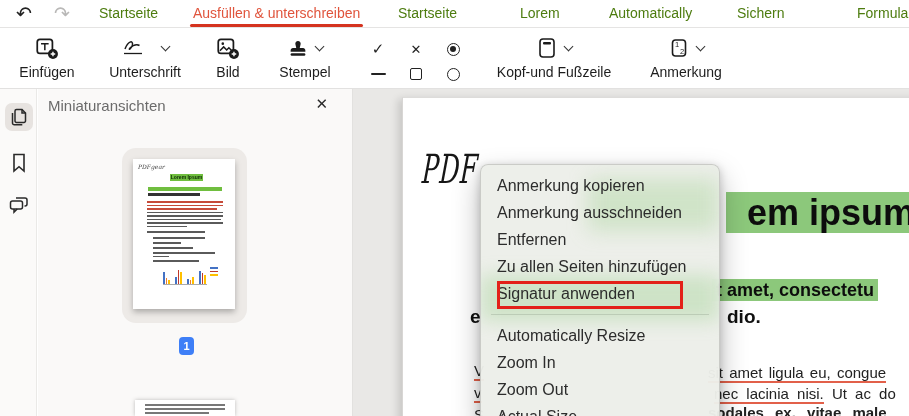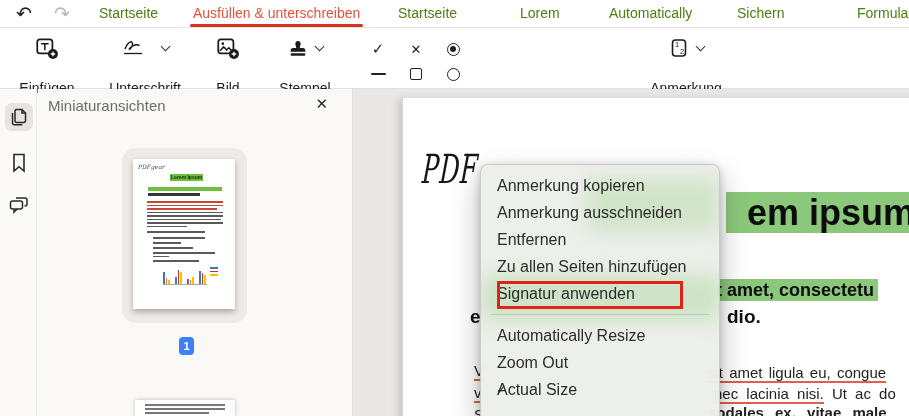--- a/index.html
+++ b/index.html
@@ -12,21 +12,21 @@
   .histbtn.undo { left:12px; }
   .histbtn.redo { left:50px; color:#B9B8B7; }
   .tab { position:absolute; top:5px; font-size:14px; color:#4d7c0f; white-space:nowrap; cursor:pointer; }
   .tab.active { color:#E0543C; }
   .tab.active::after { content:""; position:absolute; left:-3px; right:-3px; bottom:-6px; height:3px; border-radius:2px; background:#D5331F; }
 
   
   .toolbar { position:absolute; left:0; top:28px; width:909px; height:61px; background:#fff; border-bottom:1px solid #E2E1E0; }
   .tbtn { position:absolute; top:6px; display:flex; flex-direction:column; align-items:center; cursor:pointer; }
   .tbtn .ico { height:28px; display:flex; align-items:center; justify-content:center; }
-  .tbtn .lbl { font-size:14px; color:#1d1d1d; margin-top:18px; white-space:nowrap; }
+  .tbtn .lbl { font-size:14px; color:#1d1d1d; margin-top:2px; white-space:nowrap; }
   .chev { width:7px; height:7px; border-right:1.5px solid #333; border-bottom:1.5px solid #333; transform:rotate(45deg); display:inline-block; margin-left:7px; margin-bottom:3px; }
   .shapebtn { position:absolute; width:26px; height:24px; display:flex; align-items:center; justify-content:center; cursor:pointer; color:#222; }
   .glyph-check { font-size:15px; }
   .glyph-cross { font-size:13px; }
   .radio-outer { width:13px; height:13px; border:1.5px solid #222; border-radius:50%; position:relative; }
   .radio-outer::after { content:""; position:absolute; inset:2.5px; background:#222; border-radius:50%; }
   .sq { width:12px; height:12px; border:1.5px solid #222; border-radius:2px; }
   .circ { width:13px; height:13px; border:1.5px solid #222; border-radius:50%; }
   .dashline { width:15px; height:2px; background:#222; border-radius:1px; }
 
@@ -162,20 +162,30 @@
     <div class="shapebtn" style="left:365px;top:34px">
         <span class="dashline"></span>
       </div>
     <div class="shapebtn" style="left:403px;top:34px">
         <span class="sq"></span>
       </div>
     <div class="shapebtn" style="left:440px;top:34px">
         <span class="circ"></span>
       </div>
 
+    <div class="tbtn" style="left:488px;width:132px">
+      <div class="ico">
+        <svg width="22" height="24" viewBox="0 0 22 24" fill="none" stroke="#1b1b1b" stroke-width="1.6">
+          <rect x="4" y="3" width="14" height="18" rx="3"></rect>
+          <rect x="7" y="6" width="8" height="2.6" rx="1" fill="#1b1b1b" stroke="none"></rect>
+        </svg>
+        <span class="chev"></span>
+      </div>
+      <div class="lbl">Kopf-und Fußzeile</div>
+    </div>
 
     <div class="tbtn" style="left:630px;width:112px">
       <div class="ico">
         <svg width="22" height="24" viewBox="0 0 22 24" fill="none" stroke="#1b1b1b" stroke-width="1.6">
           <rect x="4.5" y="4" width="13" height="16" rx="3"></rect>
           <text x="7" y="11" font-size="7.5" fill="#1b1b1b" stroke="none" font-family="inherit">1</text>
           <text x="12" y="18" font-size="7.5" fill="#1b1b1b" stroke="none" font-family="inherit">2</text>
         </svg>
         <span class="chev"></span>
       </div>
@@ -283,20 +293,21 @@
   <div class="menu">
     <div class="tintA"></div>
       <div class="tintB"></div>
     <div class="mi">Anmerkung kopieren</div>
     <div class="mi">Anmerkung ausschneiden</div>
     <div class="mi">Entfernen</div>
     <div class="mi">Zu allen Seiten hinzufügen</div>
     <div class="mi">Signatur anwenden</div>
     <div class="msep"></div>
     <div class="mi">Automatically Resize</div>
+    <div class="mi">Zoom In</div>
     <div class="mi">Zoom Out</div>
     <div class="mi">
       <span class="mcheck">✓</span><span>Actual Size</span>
     </div>
   </div>
 
   <div class="redbox"></div>
 
 </div>
 

